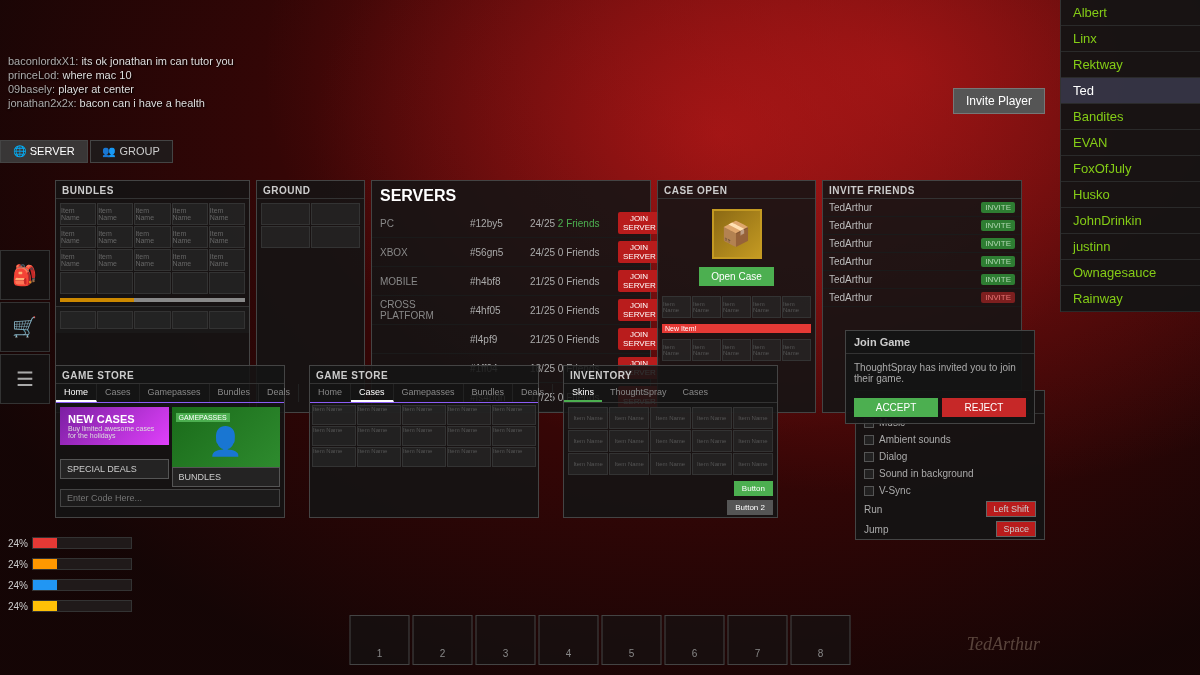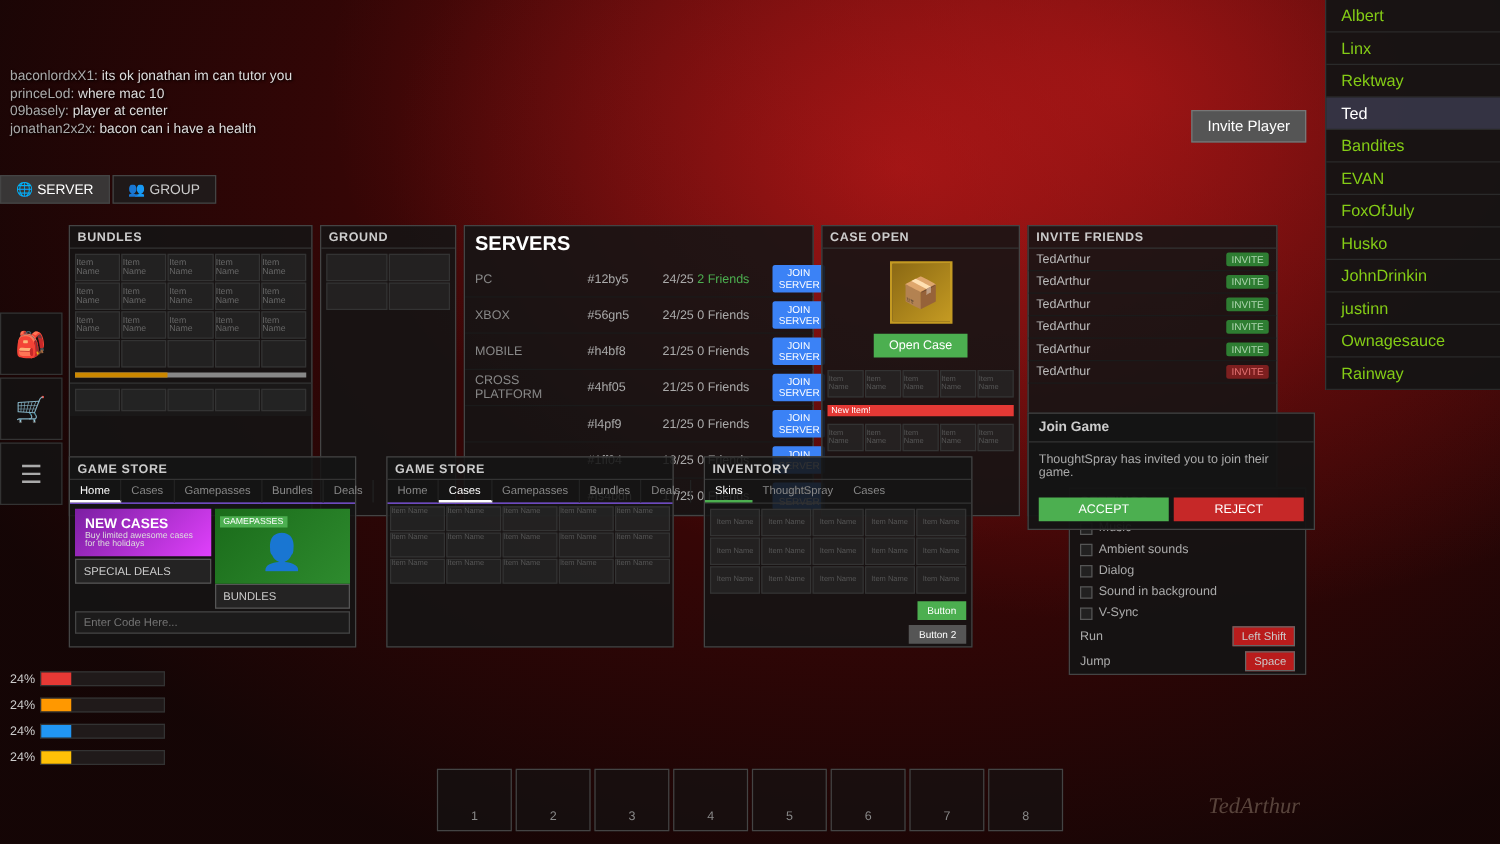--- a/index.html
+++ b/index.html
@@ -214,21 +214,21 @@
       align-items: center;
       padding: 3px 8px;
       border-bottom: 1px solid #1a1a1a;
       font-size: 10px;
     }
     .server-platform { color: #888; }
     .server-id { color: #aaa; }
     .server-players { color: #aaa; }
     .server-players .friends { color: #4caf50; }
     .join-btn {
-      background: #3b82f6;
+      background: #b91c1c;
       color: #fff;
       border: none;
       padding: 2px 5px;
       font-size: 8px;
       cursor: pointer;
       border-radius: 2px;
       margin-left: 18px;
     }
 
     
@@ -338,21 +338,21 @@
       font-size: 7px;
       font-weight: normal;
       color: #ddd;
     }
     .store-banner-deals {
       background: rgba(40,40,40,0.8);
       border: 1px solid #555;
       color: #ccc;
       padding: 4px 6px;
       font-size: 9px;
-      margin-top: 2px;
+      margin-top: 14px;
     }
     .store-gamepasses {
       background: linear-gradient(135deg, #1a6b1a, #2e8b2e);
       padding: 4px;
       position: relative;
     }
     .store-gp-badge {
       background: #4caf50;
       color: #fff;
       font-size: 7px;
@@ -434,22 +434,22 @@
       border: none;
       padding: 3px 8px;
       font-size: 8px;
       cursor: pointer;
       margin: 2px 4px;
     }
 
     
     .join-game-popup {
       position: absolute;
-      top: 330px; right: 148px;
-      width: 230px;
+      top: 330px; right: 165px;
+      width: 190px;
       background: rgba(20,20,20,0.95);
       border: 1px solid #444;
       z-index: 20;
     }
     .join-game-title {
       font-size: 11px;
       font-weight: bold;
       color: #ccc;
       padding: 5px 8px;
       border-bottom: 1px solid #333;

